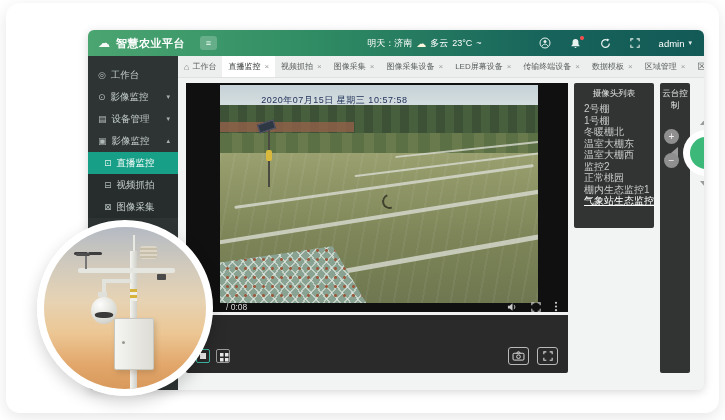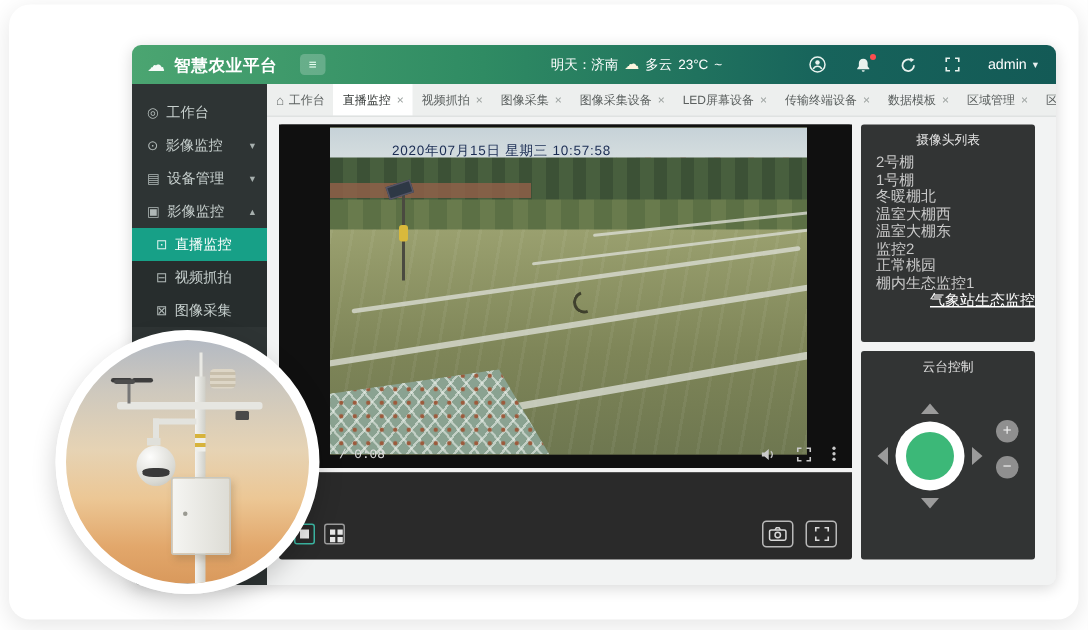--- a/index.html
+++ b/index.html
@@ -96,21 +96,21 @@
     background-color:#8aa291;
     background-image:
       radial-gradient(circle,#9c5a3c 1.2px,transparent 1.7px),
       repeating-linear-gradient(50deg,rgba(232,238,232,.6) 0 1.5px,transparent 1.5px 8px),
       repeating-linear-gradient(-50deg,rgba(232,238,232,.6) 0 1.5px,transparent 1.5px 8px);
     background-size:9px 9px,auto,auto; }
   .timestamp { position:absolute; top:4%; left:13%; font-size:9px; font-weight:normal;
     color:#1b2d52; letter-spacing:.5px; text-shadow:0 0 2px rgba(205,215,235,.55); }
 
   .video-controls { position:absolute; left:0; right:0; bottom:3px; height:19px;
-    display:flex; align-items:center; padding:0 10px 0 40px; color:#c9c9c9;font-family:Liberation Mono, monospace; }
+    display:flex; align-items:flex-end; padding:0 10px 0 40px; color:#c9c9c9; }
   .vc-time { font-size:8.5px; color:#dddddd; }
   .vc-icons { margin-left:auto; display:flex; align-items:center; gap:13px; }
   .vc-icons > * { cursor:pointer; }
   .progress { position:absolute; left:0; right:0; bottom:0; height:3px; background:#f2f2f2; }
 
   
   .player-toolbar { position:absolute; left:0; right:0; bottom:0; height:34px;
     display:flex; align-items:center; padding:0 10px; }
   .layout-btns { display:flex; gap:6px; }
   .single-icon { width:14px; height:14px; border:1px solid #3cb8a4; border-radius:2px;
@@ -120,21 +120,21 @@
       linear-gradient(#e6e6e6,#e6e6e6),linear-gradient(#e6e6e6,#e6e6e6);
     background-size:3.5px 3.5px;
     background-position:2.5px 2.5px,7.5px 2.5px,2.5px 7.5px,7.5px 7.5px;
     background-repeat:no-repeat; cursor:pointer; }
   .tool-btns { margin-left:auto; display:flex; gap:8px; }
   .tool-btn { height:18px; min-width:21px; border:1px solid #b9b9b9; border-radius:3px;
     background:transparent; color:#d9d9d9; display:flex; align-items:center;
     justify-content:center; cursor:pointer; }
 
   
-  .right-col { width:116px; flex:none; display:flex; flex-direction:column; gap:6px; }
+  .right-col { width:116px; flex:none; display:flex; flex-direction:row; gap:6px; }
   .camera-panel { height:145px; background:#323434; border-radius:2px; padding:5px 0 0; }
   .panel-title { font-size:8.5px; color:#e2e2e2; text-align:center; margin-bottom:3px; }
   .cam-item { font-size:10px; line-height:11.5px; color:#c9c9c9; padding-left:10px;
     cursor:pointer; white-space:nowrap; overflow:hidden; }
   .cam-item.active { color:#ffffff; text-decoration:underline;text-align:right; }
   .ptz-panel { flex:1; position:relative; background:#323434; border-radius:2px; padding-top:5px; }
   .ptz-pad { position:absolute; left:14px; top:38px; width:64px; height:64px; }
   .ptz-ring { position:absolute; left:50%; top:50%; width:46px; height:46px; margin:-23px 0 0 -23px;
     background:#ffffff; border-radius:50%; display:flex; align-items:center; justify-content:center; }
   .ptz-center { width:32px; height:32px; border-radius:50%; border:none; background:#3cb878;
@@ -394,22 +394,22 @@
               </div>
             </div>
           </div>
 
           <div class="right-col">
             <div class="camera-panel">
               <div class="panel-title">摄像头列表</div>
               <div class="cam-item">2号棚</div>
               <div class="cam-item">1号棚</div>
               <div class="cam-item">冬暖棚北</div>
+              <div class="cam-item">温室大棚东</div>
               <div class="cam-item">温室大棚西</div>
-              <div class="cam-item">温室大棚东</div>
               <div class="cam-item">监控2</div>
               <div class="cam-item">正常桃园</div>
               <div class="cam-item">棚内生态监控1</div>
               <div class="cam-item active">气象站生态监控</div>
             </div>
 
             <div class="ptz-panel">
               <div class="panel-title">云台控制</div>
               <div class="ptz-pad">
                 <span class="tri up"></span>

